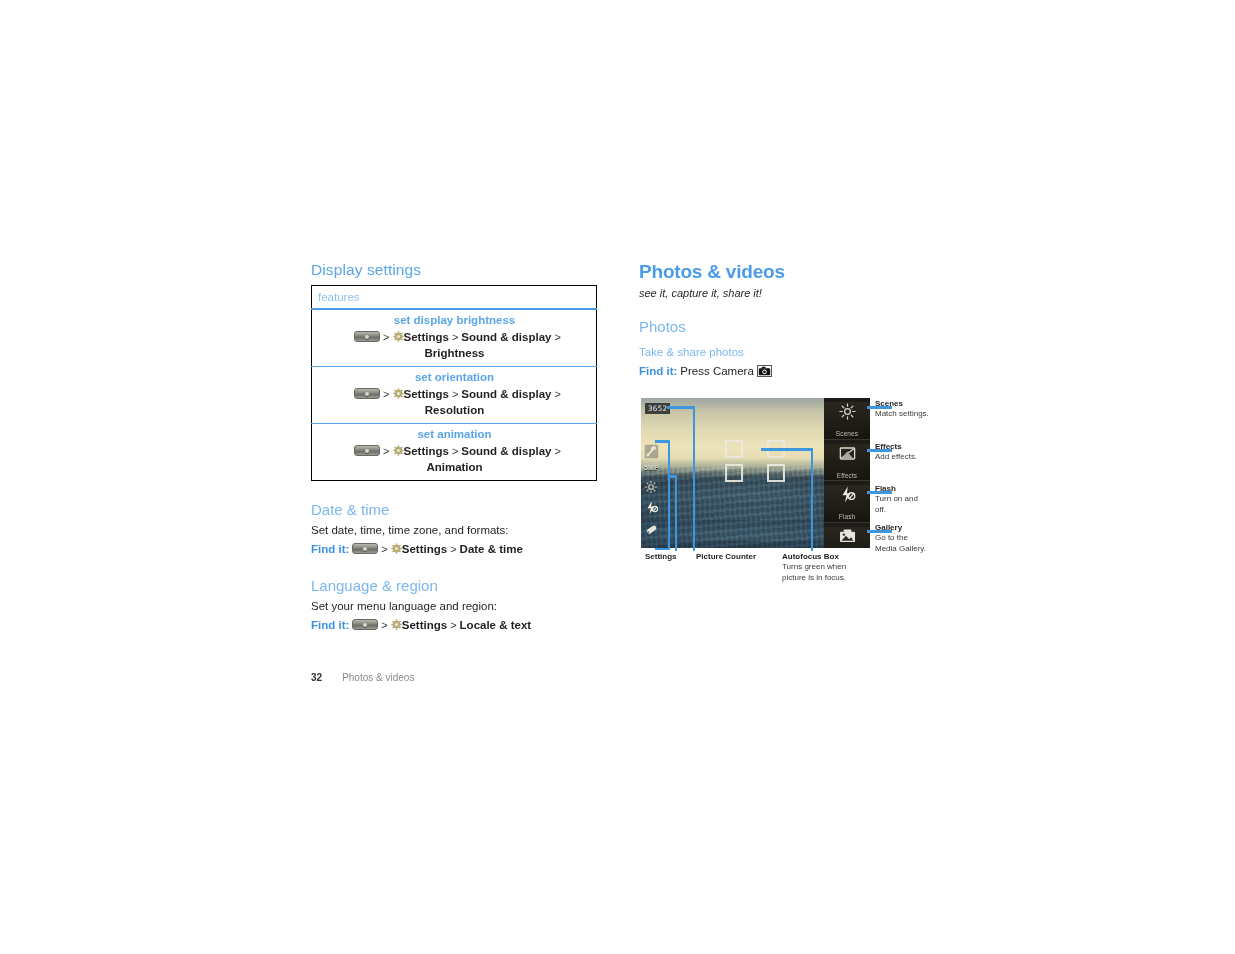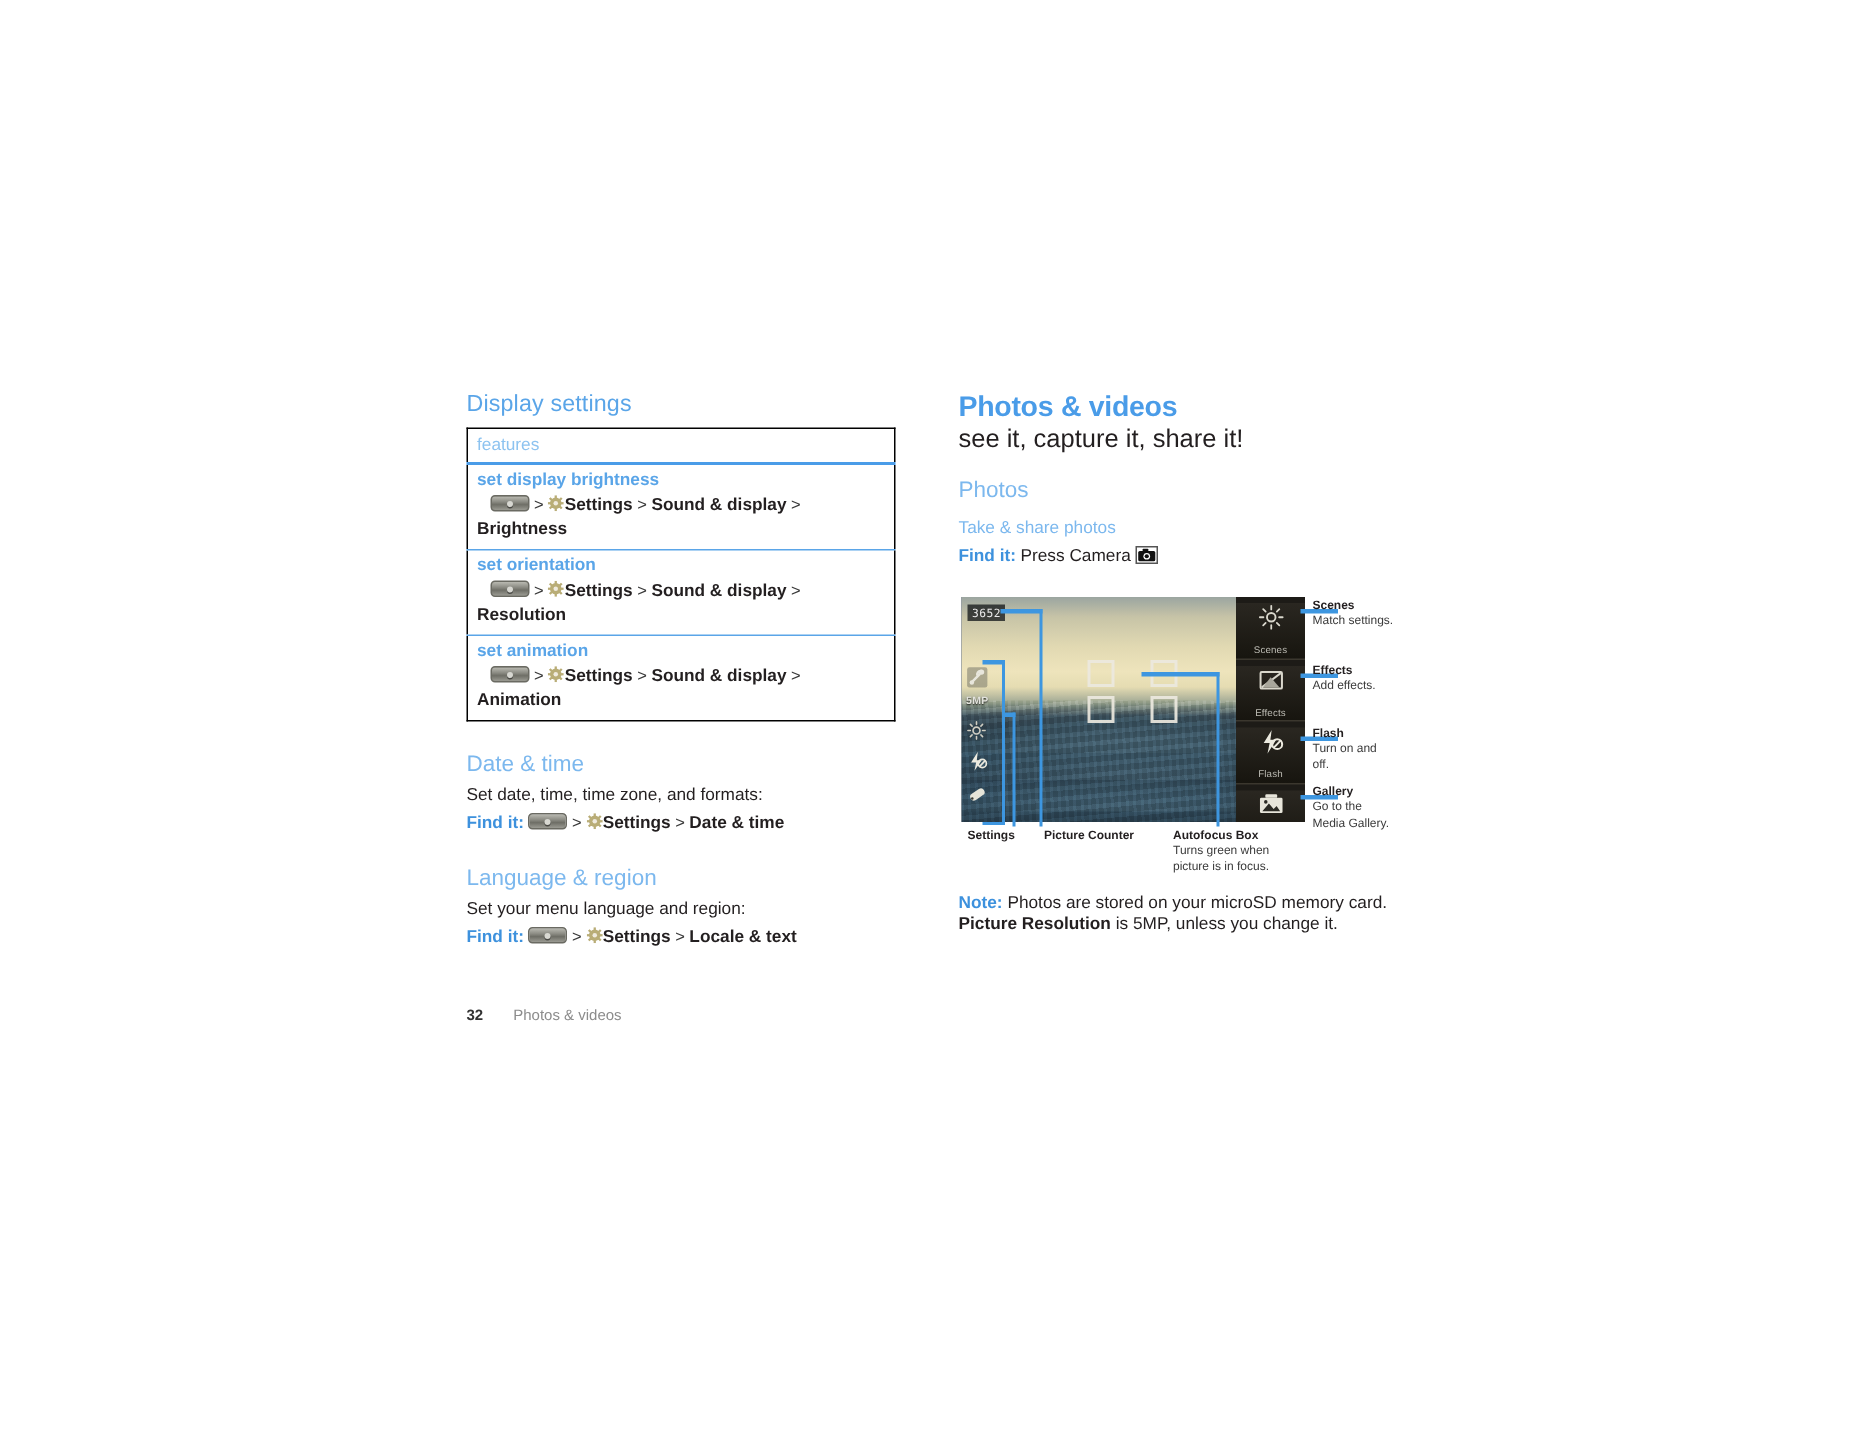--- a/index.html
+++ b/index.html
@@ -50,21 +50,22 @@
   }
   .h-chapter {
     font-size: 19px;
     color: #4a9ce8;
     font-weight: bold;
     margin: 0;
     line-height: 22px;
     letter-spacing: -0.2px;
   }
   .chapter-sub {
-    font-size: 17px;
+    font-style: italic;
+    font-size: 11px;
     color: #231f20;
     margin: 3px 0 0 0;
     line-height: 14px;
   }
   .h-sub {
     font-size: 15px;
     color: #7cb8ee;
     font-weight: normal;
     margin: 20px 0 0 0;
     line-height: 18px;
@@ -163,20 +164,21 @@
     padding: 4px 5px 4px 6px;
     border-bottom: 2px solid #4a9ce8;
     line-height: 14px;
   }
   .frow {
     border-bottom: 1px solid #5aa5e8;
   }
   .frow:last-child { border-bottom: none; }
   .frow-cell {
     padding: 3px 5px 5px 6px;
+    text-align: center;
   }
   .frow-title {
     color: #5aa5e8;
     font-weight: bold;
     font-size: 11.5px;
     line-height: 15px;
   }
   .frow-path {
     font-size: 11.5px;
     line-height: 16px;
@@ -649,21 +651,20 @@
       <div class="co-desc" style="left:236px;top:138px;width:56px">Go to the Media Gallery.</div>
 
       <div class="co-label" style="left:6px;top:157px">Settings</div>
 
       <div class="co-label" style="left:57px;top:157px">Picture Counter</div>
 
       <div class="co-label" style="left:143px;top:157px">Autofocus Box</div>
       <div class="co-desc" style="left:143px;top:167px;width:85px">Turns green when picture is in focus.</div>
     </div>
 
-    <p class="note"><span class="note-label">Note:</span> <span>Photos are stored on your microSD memory card.</span> <span class="b">Picture Resolution</span> <span>is 5MP, unless you change it.</span></p>
 
   </div>
 
   <div class="footer">
     <span class="pg">32</span><span>Photos &amp; videos</span>
   </div>
 
 </div>
 
 </body></html>

